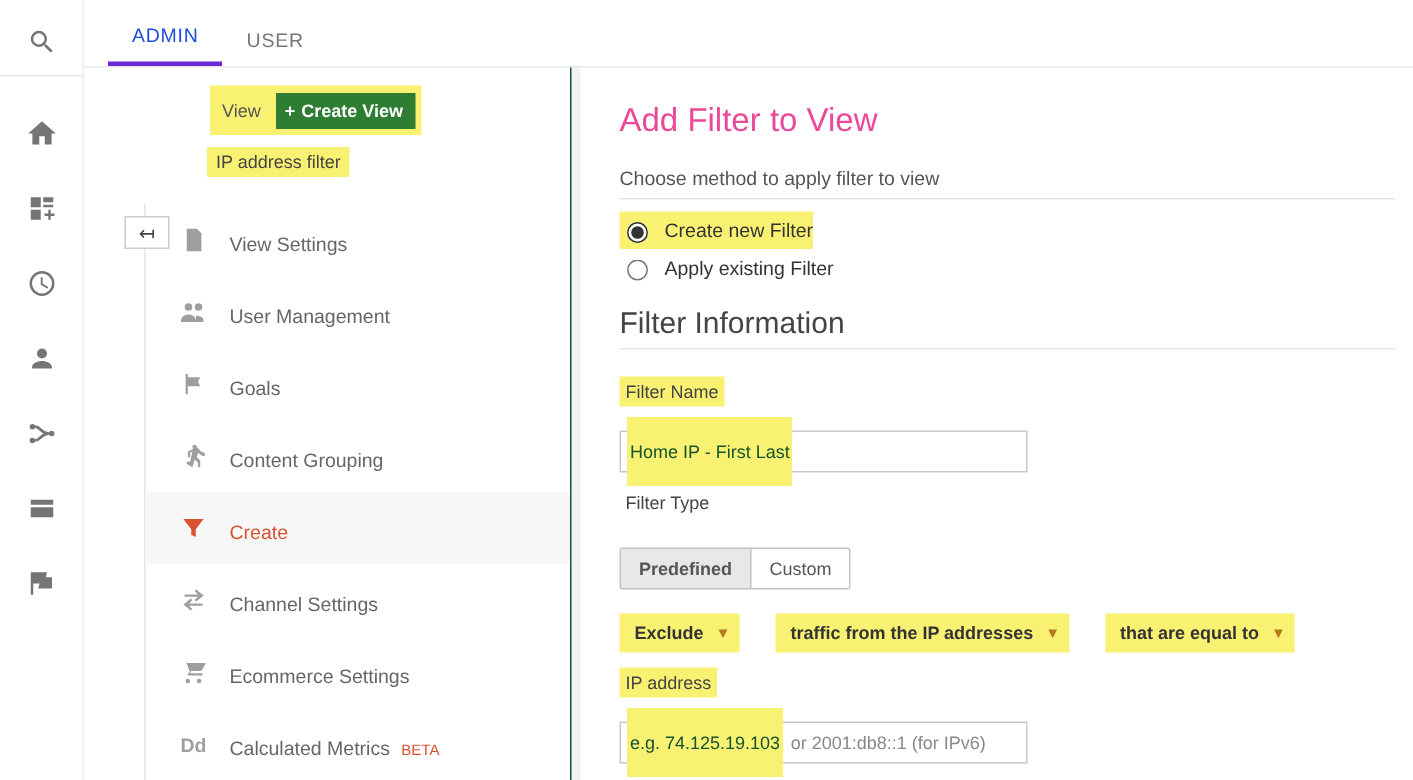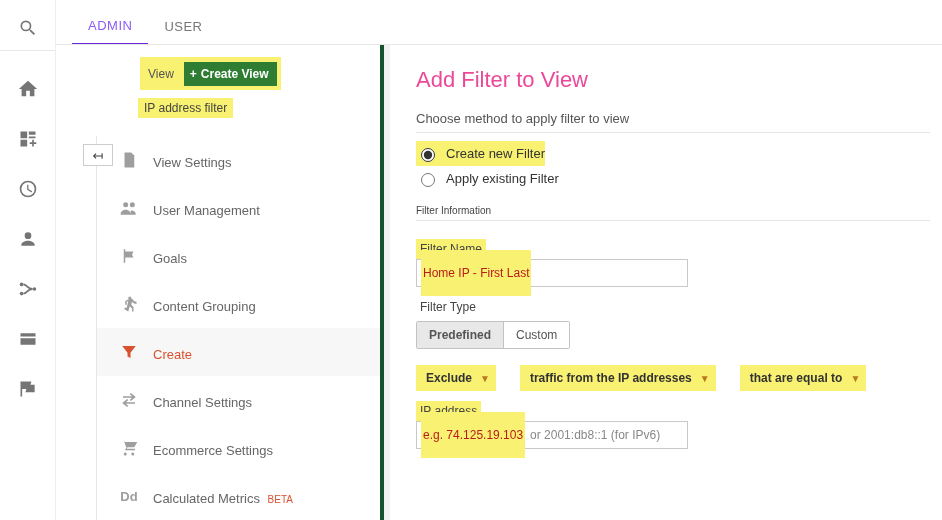--- a/index.html
+++ b/index.html
@@ -43,32 +43,32 @@
     padding-left: 16px;
   }
   .tab {
     padding: 12px 16px 10px 16px;
     font-size: 13px;
     letter-spacing: .5px;
     color: #777;
     cursor: pointer;
   }
   .tab.active {
-    color: #8b5cf6;
-    border-bottom: 1px solid #6d28d9;
+    color: #1d4ed8;
+    border-bottom: 3px solid #6d28d9;
   }
   .body {
     flex: 1;
     display: flex;
     position: relative;
   }
   .hl { background: #f9f171; }
   .viewcol {
     width: 324px;
-    border-right: 4px solid #14532d;
+    border-right: 1px solid #14532d;
     position: relative;
     padding-top: 12px;
   }
   .viewheader {
     margin-left: 84px;
     display: inline-flex; align-items: center;
     gap: 10px;
     padding: 5px 4px 4px 8px;
   }
   .viewheader .lbl { font-size: 12px; color: #555; }
@@ -154,41 +154,41 @@
     padding: 4px 0;
     font-size: 13px;
     color: #333;
   }
   .radio-row.pad1 { display:inline-flex; }
   input[type=radio] {
     accent-color: #333;
     width: 14px; height: 14px;
   }
   .filterinfo-title {
-    font-size: 10px; color: #444;
+    font-size: 20px; color: #444;
     margin-top: 14px;
     margin-bottom: 2px;
   }
   .lblsmall {
     font-size: 12px; color: #444;
     display: inline-block;
     padding: 3px 4px;
     margin-top: 10px;
-    margin-bottom: 0;
+    margin-bottom: 16px;
   }
   .txthl {
     border: 1px solid #c9c9c9;
     height: 26px;
     width: 262px;
     display: flex;
     align-items: center;
     padding: 0 4px;
     font-size: 12px;
   }
-  .txthl .pre { background: #f9f171; padding: 16px 2px; color:#b91c1c;}
+  .txthl .pre { background: #f9f171; padding: 16px 2px; color:#14532d;}
   .txthl .post { color: #888; padding: 2px 5px;}
   .seg {
     display: inline-flex;
     border: 1px solid #c2c2c2;
     border-radius: 2px;
     overflow: hidden;
     margin-top: 4px;
   }
   .seg .opt {
     padding: 6px 12px;

